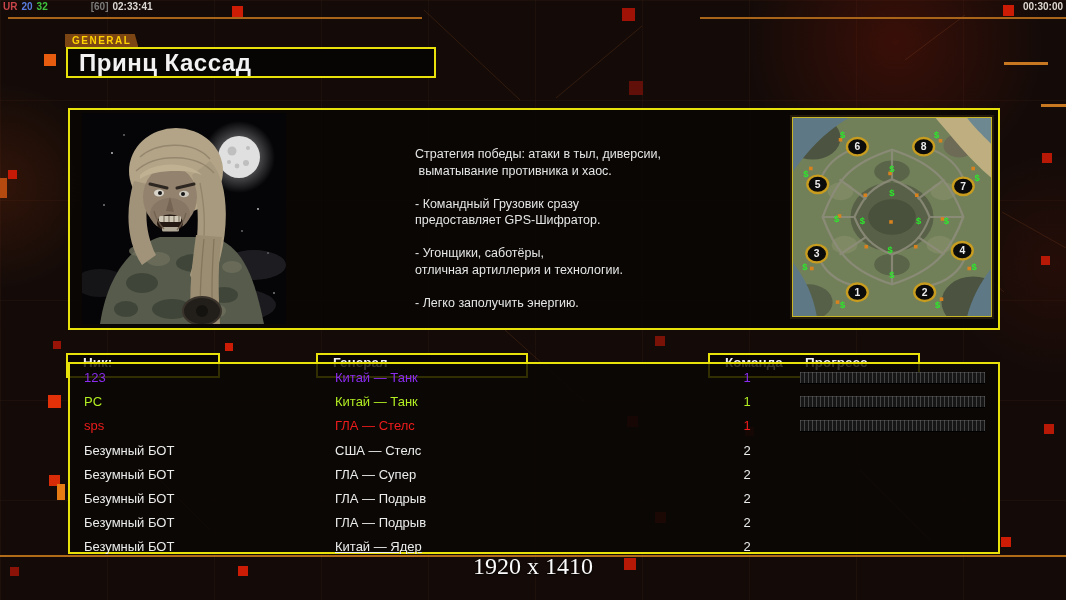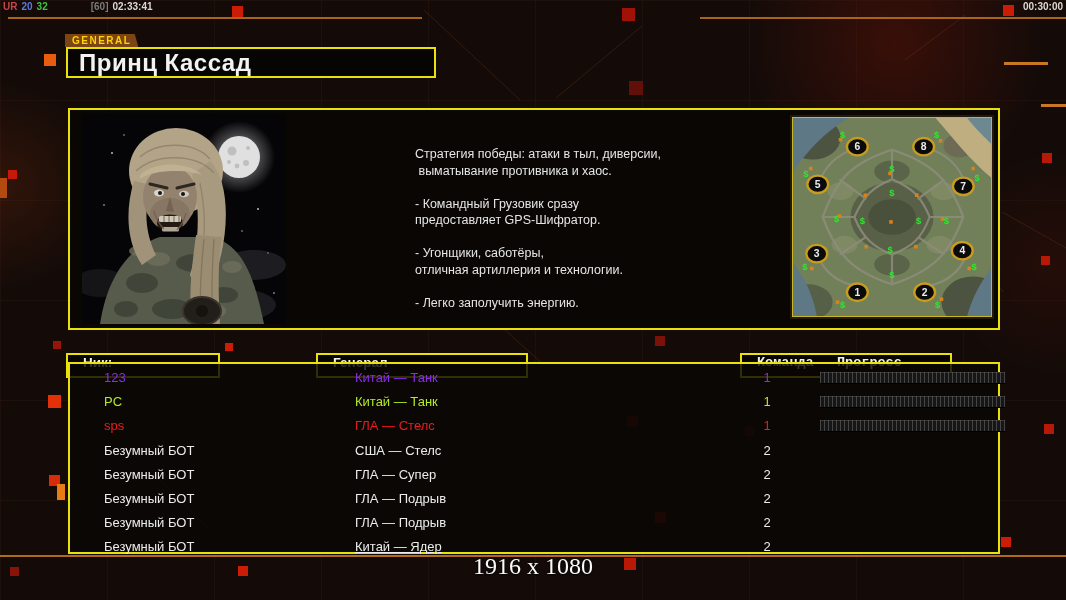--- a/index.html
+++ b/index.html
@@ -44,28 +44,28 @@
     border:1px solid #c8b626;outline:2px solid #241a0c;background:#3a3e30;
   }
   .map-frame svg{display:block;}
   .hdr{
     position:absolute;top:336px;height:21px;border:2px solid #e8e20a;
     background:rgba(5,4,2,0.85);color:#f0f0f0;font-size:13.5px;font-weight:bold;
     display:flex;align-items:flex-start;margin-top:17px;
   }
   .hdr-nick{left:66px;width:150px;}
   .hdr-general{left:316px;width:208px;}
-  .hdr-team{left:740px;width:208px;font-family:Liberation Mono, monospace;}
+  .hdr-team{left:708px;width:208px;}
   .hdr .lbl{padding-left:15px;}
   .hdr-team .lbl2{position:absolute;left:95px;}
   .players-panel{
     position:absolute;left:68px;top:362px;width:928px;height:188px;
     border:2px solid #e8e20a;background:rgba(8,6,4,0.82);
   }
-  .prow{position:absolute;left:0;width:924px;height:24px;margin-left:20px;}
+  .prow{position:absolute;left:0;width:924px;height:24px;}
   .prow span{position:absolute;top:4px;font-size:13px;}
   .prow .nick{left:14px;}
   .prow .general{left:265px;}
   .prow .team{left:664px;width:26px;text-align:center;}
   .pbar{
     position:absolute;left:730px;top:6px;width:185px;height:11px;
     background:repeating-linear-gradient(90deg,#454545 0px,#454545 1px,#161616 1px,#161616 4px);
     box-shadow:0 1px 0 #000, inset 0 1px 0 rgba(120,120,120,0.35);
   }
   .bottom-line{position:absolute;left:0;top:555px;width:1066px;height:2px;background:#b06c18;}
@@ -385,14 +385,14 @@
         <span class="team" style="color: rgb(236, 236, 236);">2</span>
       </div>
       <div class="prow" style="top: 171.4px;">
         <span class="nick" style="color: rgb(236, 236, 236);">Безумный БОТ</span>
         <span class="general" style="color: rgb(236, 236, 236); text-decoration: underline;">Китай — Ядер</span>
         <span class="team" style="color: rgb(236, 236, 236);">2</span>
       </div>
     </div>
 
   <div class="bottom-line"></div>
-  <div class="resolution">1916 x 1080</div>
+  <div class="resolution">1920 x 1410</div>
 </div>
 
 </body></html>

